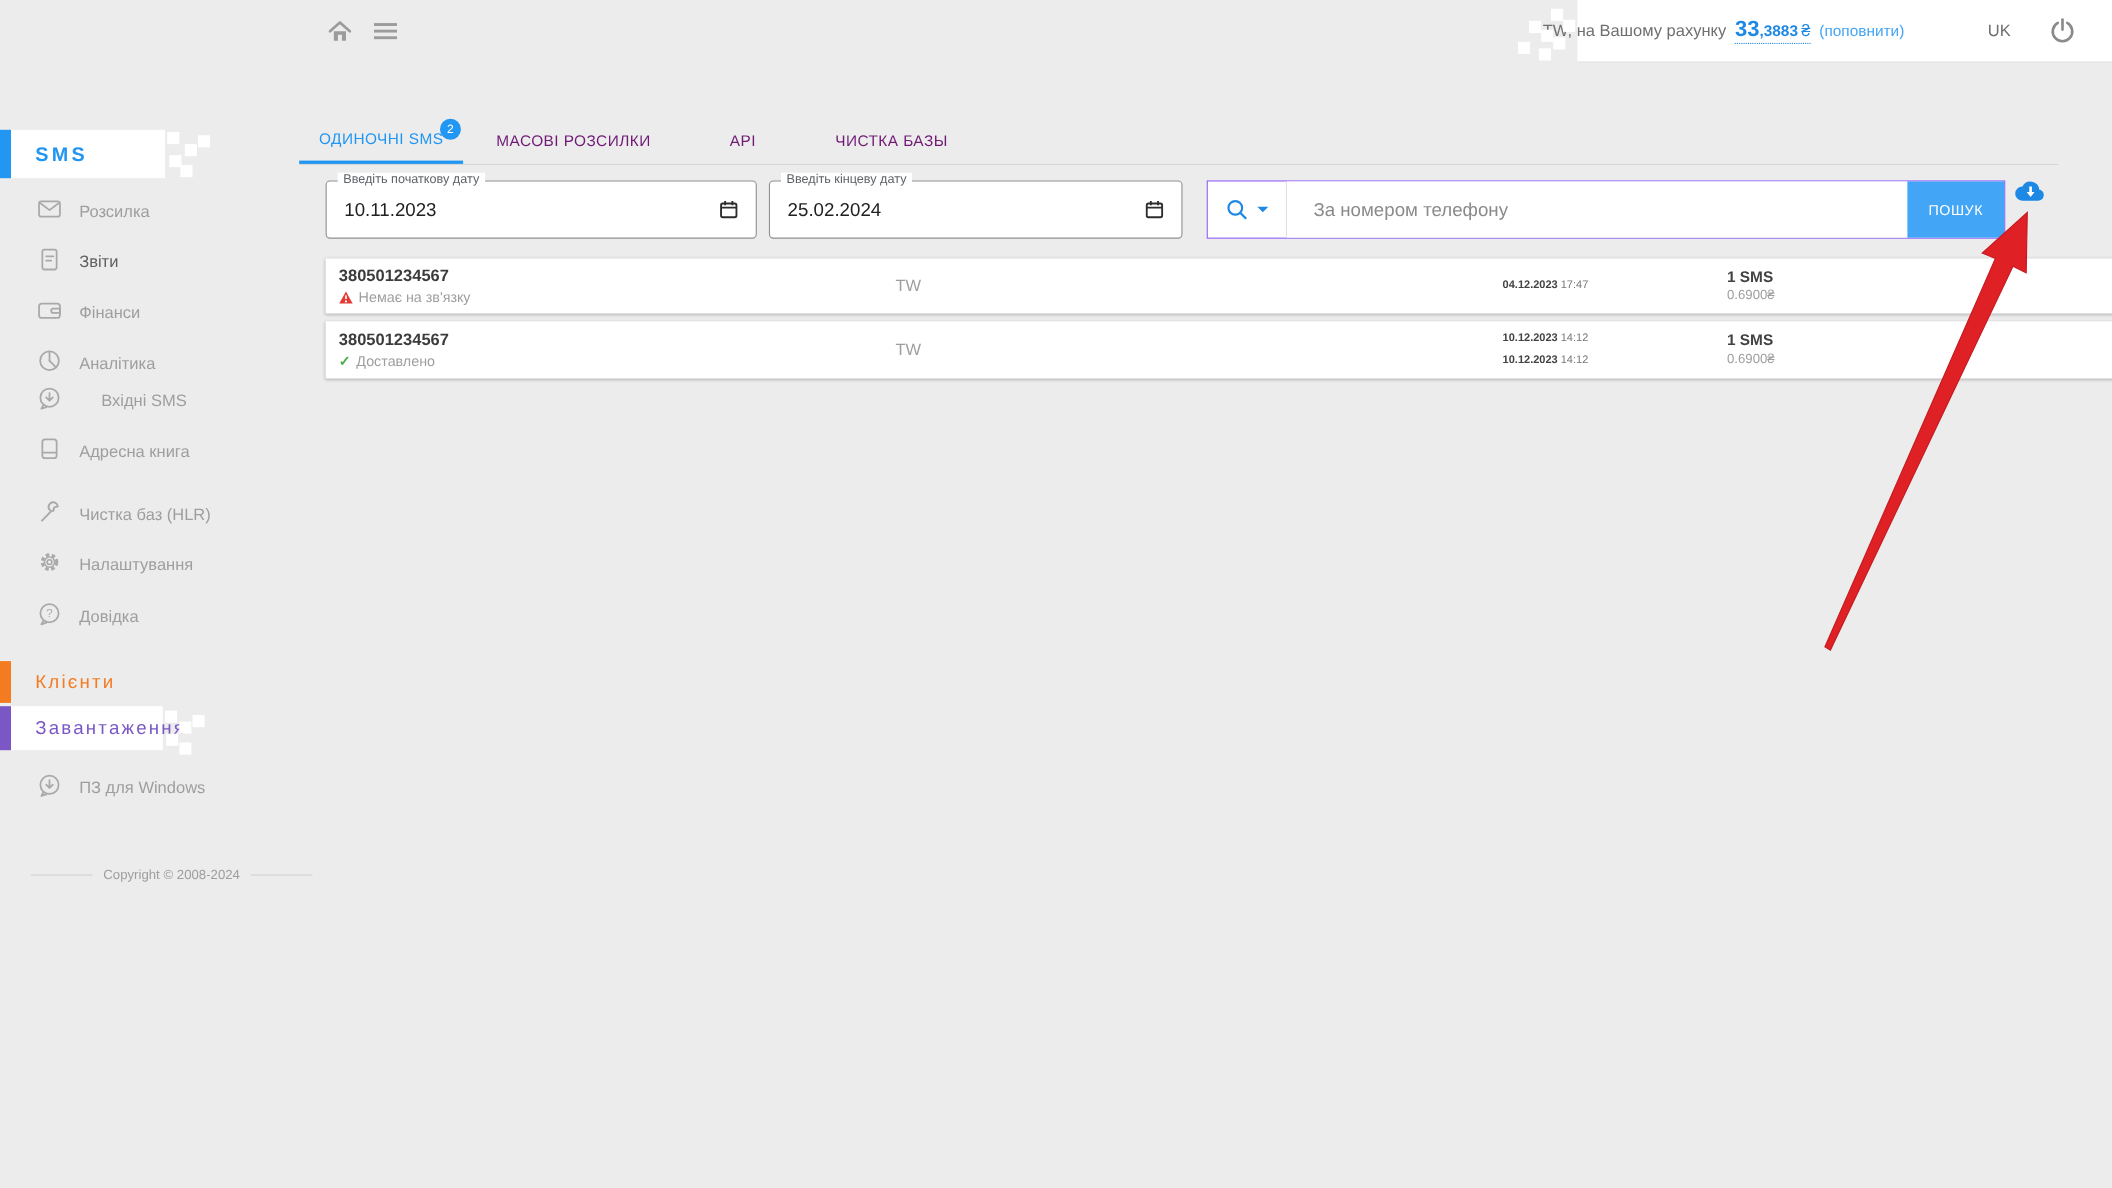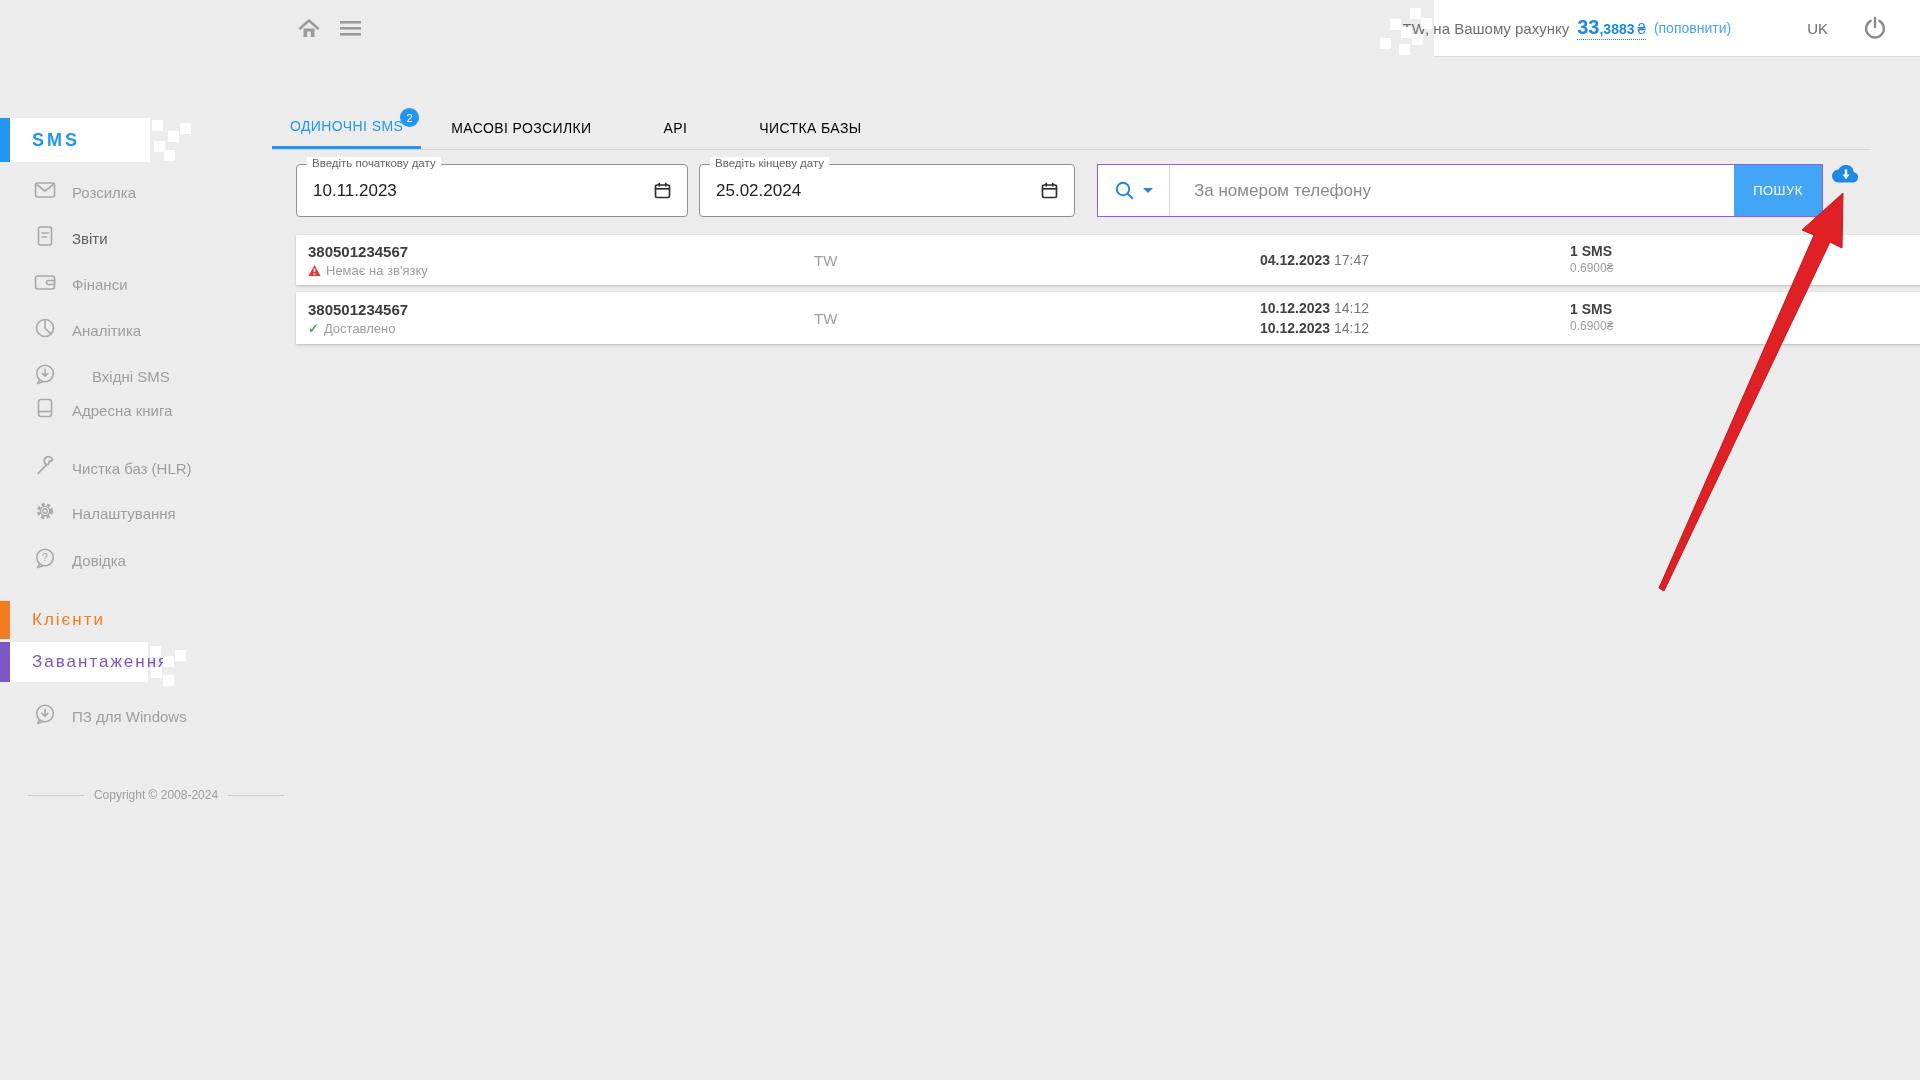--- a/index.html
+++ b/index.html
@@ -39,21 +39,21 @@
   #copyright { position:absolute; left:28px; top:788px; width:256px; display:flex; align-items:center; gap:10px; }
   #copyright .line { height:1px; background:#cfcfcf; flex:1; }
   #copyright .txt { color:#9e9e9e; font-size:12px; white-space:nowrap; }
 
   
   #content { position:absolute; left:296px; top:0; width:1575px; height:1080px; }
   #top-icons { position:absolute; left:2px; top:18px; display:flex; gap:20px; align-items:center; }
   #tabbar { position:absolute; left:-24px; top:106px; width:1599px; height:44px; border-bottom:1px solid #d6d6d6;
     display:flex; align-items:stretch; padding-left:0; }
   .tab { position:relative; display:flex; align-items:center; padding:0 18px; margin-right:12px;
-    font-size:14px; color:#000000; letter-spacing:.4px; cursor:pointer; white-space:nowrap; }
+    font-size:14px; color:#701a75; letter-spacing:.4px; cursor:pointer; white-space:nowrap; }
   .tab.active { color:#2196f3; border-bottom:3px solid #2196f3; }
   .tab .badge { position:absolute; top:2px; right:2px; min-width:19px; height:19px; border-radius:50%;
     background:#2196f3; color:#fff; font-size:11px; display:flex; align-items:center; justify-content:center; }
 
   
   .datefield { position:absolute; top:164px; height:53px; background:#fff; border:1px solid #8f8f8f;
     border-radius:4px; display:flex; align-items:center; padding:0 16px; }
   .datefield .flabel { position:absolute; top:-8px; left:10px; background:#fff; padding:0 5px;
     font-size:11.5px; color:#5f6368; white-space:nowrap; }
   .datefield .dval { font-size:17px; color:#212121; flex:1; }
@@ -72,21 +72,21 @@
 
   
   .msg-row { position:absolute; left:0; width:1700px; background:#fff; border-radius:1px;
     box-shadow:0 1px 3px rgba(0,0,0,.22);padding-left:33px; }
   .msg-row .cell-phone { position:absolute; left:12px; top:50%; transform:translateY(-50%); }
   .phone { font-size:15px; font-weight:bold; color:#3c3c3c; }
   .status { display:flex; align-items:center; gap:5px; margin-top:3px; font-size:13px; color:#9e9e9e; }
   .check { color:#4caf50; font-size:13px; font-weight:bold; }
   .cell-sender { position:absolute; left:518px; top:50%; transform:translateY(-50%);
     font-size:15px; color:#9e9e9e; }
-  .cell-dates { position:absolute; left:964px; top:50%; transform:translateY(-50%); font-size:14px; line-height:20px;text-align:center; }
+  .cell-dates { position:absolute; left:1070px; top:50%; transform:translateY(-50%); font-size:10px; line-height:20px;text-align:center; }
   .cell-dates .d { font-weight:bold; color:#424242; } .cell-dates .t { color:#757575; }
   .cell-count { position:absolute; left:1274px; top:50%; transform:translateY(-50%); line-height:17px; }
   .cell-count .c1 { font-size:14px; font-weight:bold; color:#424242; }
   .cell-count .c2 { font-size:12px; color:#9e9e9e; }
   .cell-chevron { position:absolute; right:16px; top:50%; transform:translateY(-50%); cursor:pointer; padding:6px; }
 
   #arrow-overlay { position:absolute; left:0; top:0; width:1920px; height:1080px; pointer-events:none; }
 </style>
 </head>
 <body>
@@ -153,21 +153,21 @@
 </div>
 <div class="nav-item" style="top:314px;">
   <span>
     <svg width="22" height="22" viewBox="0 0 22 22" fill="none" stroke="#a9a9a9" stroke-width="1.6" stroke-linecap="round">
       <circle cx="11" cy="11" r="8.5"></circle>
         <path d="M11,11 V2.8"></path>
         <path d="M11,11 L17,17"></path>
     </svg></span>
   <span class="lbl">Аналітика</span>
 </div>
-<div class="nav-item" style="top:360px;gap:36px;">
+<div class="nav-item" style="top:348px;gap:36px;">
   <span>
     <svg width="22" height="22" viewBox="0 0 22 22" fill="none" stroke="#a9a9a9" stroke-width="1.6" stroke-linecap="round" stroke-linejoin="round">
       <circle cx="11" cy="10.5" r="8.3"></circle>
         <path d="M5.2,17.7 L3.6,20.6 L8.2,19.1"></path>
       <path d="M11,6.3 v7 m-3,-3 l3,3 l3,-3"></path>
     </svg></span>
   <span class="lbl">Вхідні SMS</span>
 </div>
 <div class="nav-item" style="top:394px;">
   <span>

